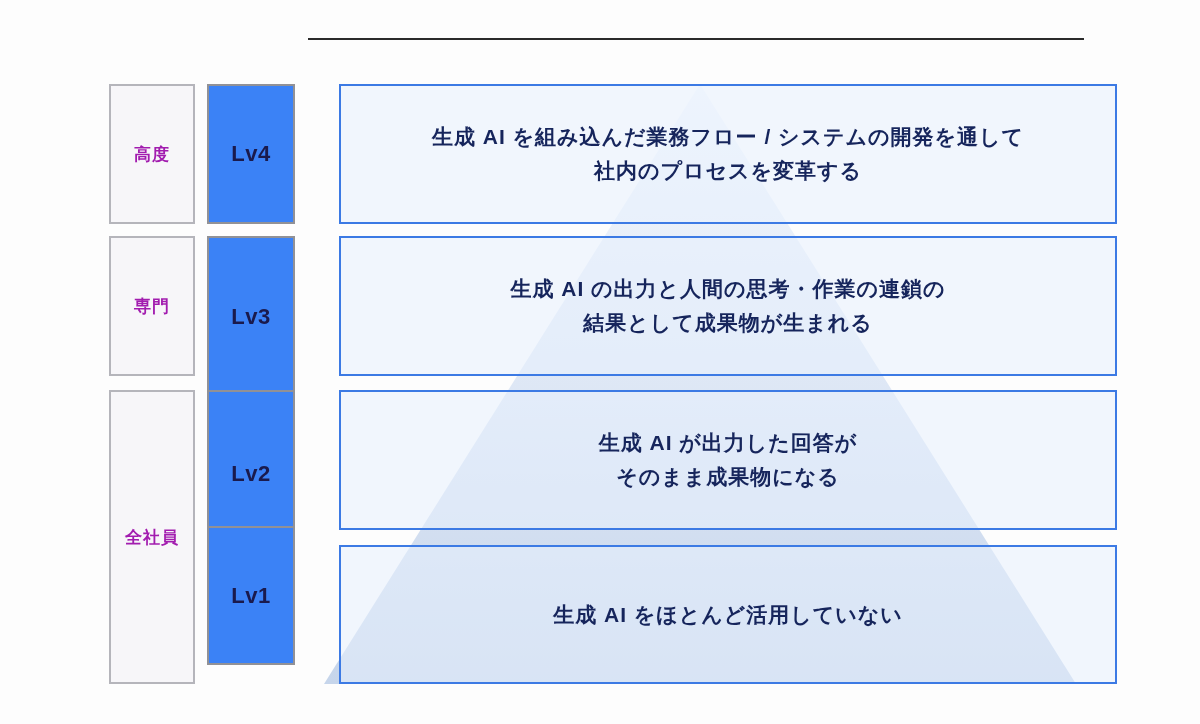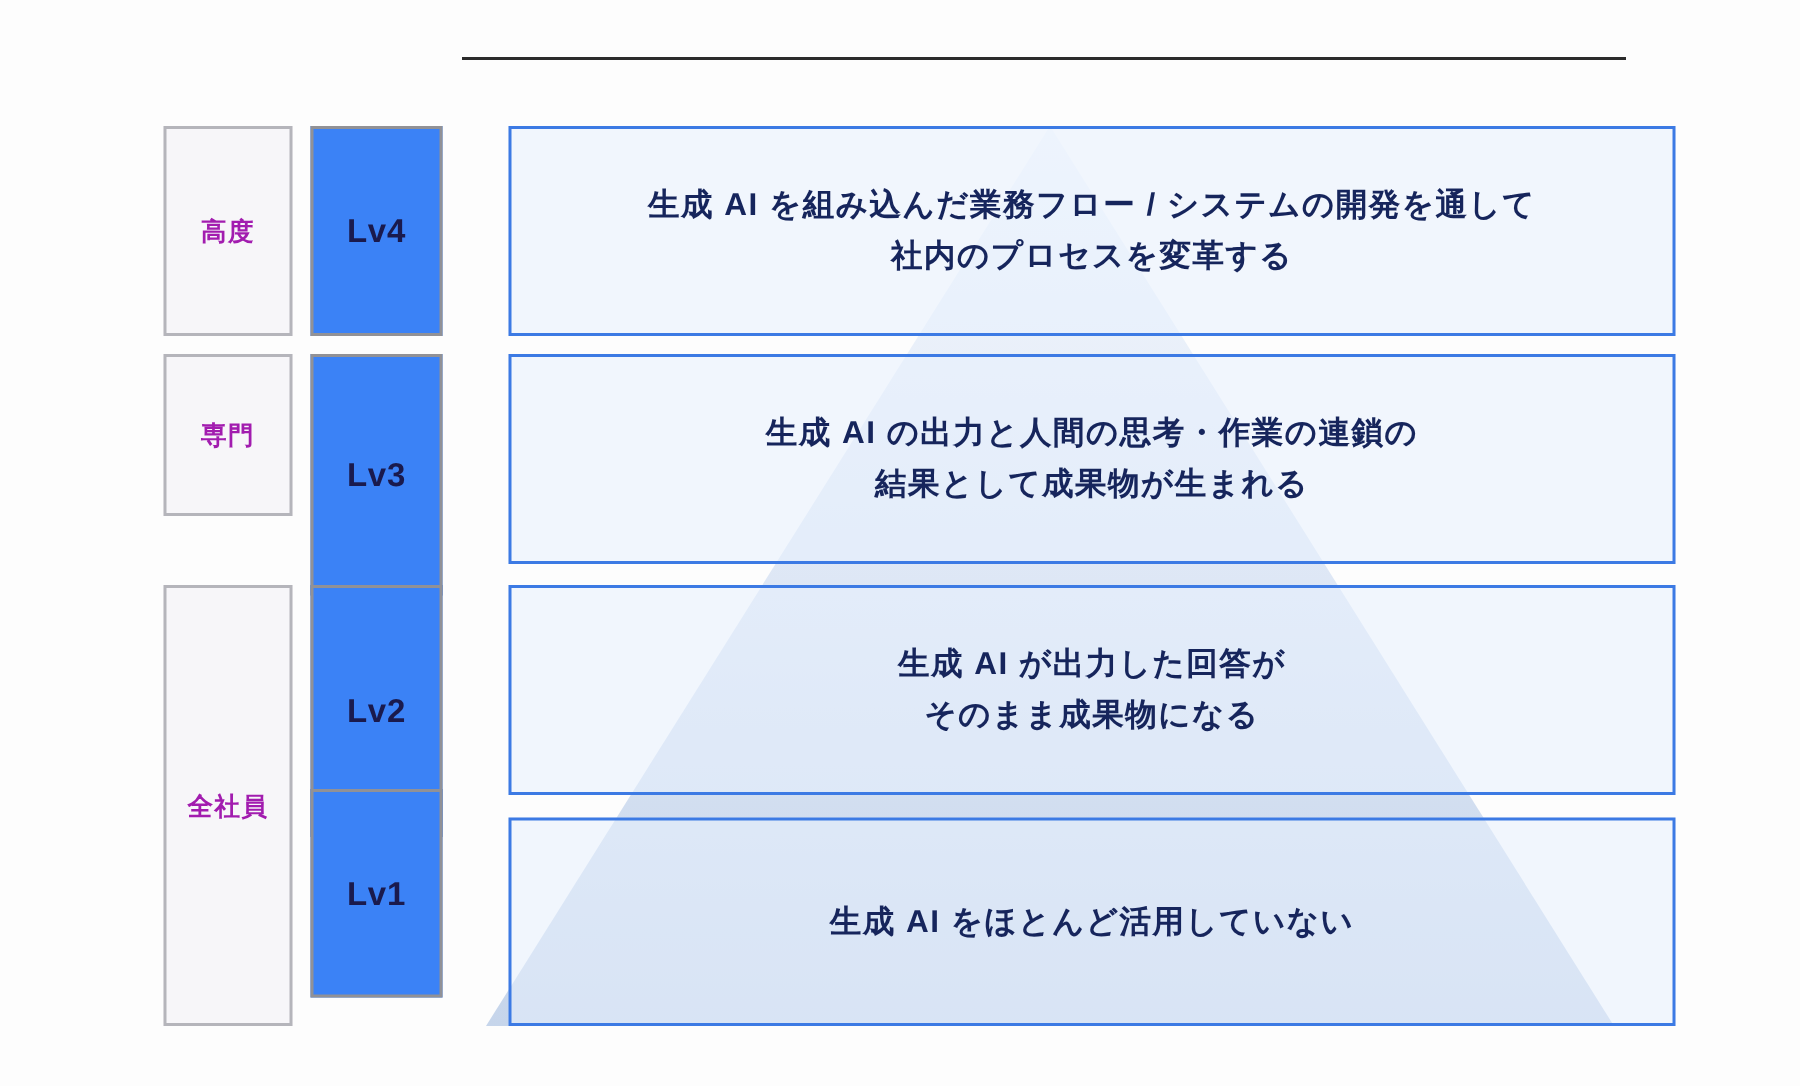--- a/index.html
+++ b/index.html
@@ -135,21 +135,21 @@
   </svg>
 
   <div class="title-wrap">
     <div class="title-rule"></div>
   </div>
 
   <div class="aud-box" style="top:84px; height:140px;">
     <span class="aud-label">高度</span>
   </div>
 
-  <div class="aud-box" style="top:236px; height:108px;">
+  <div class="aud-box" style="top:236px; height:140px;">
     <span class="aud-label">専門</span>
   </div>
 
   <div class="aud-box" style="top:390px; height:294px;">
     <span class="aud-label">全社員</span>
   </div>
 
   <div class="lv-box" style="top:84px; height:140px;">
     <span class="lv-label">Lv4</span>
   </div>

